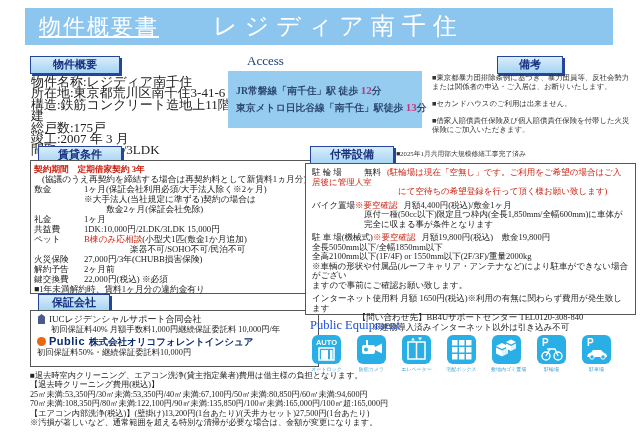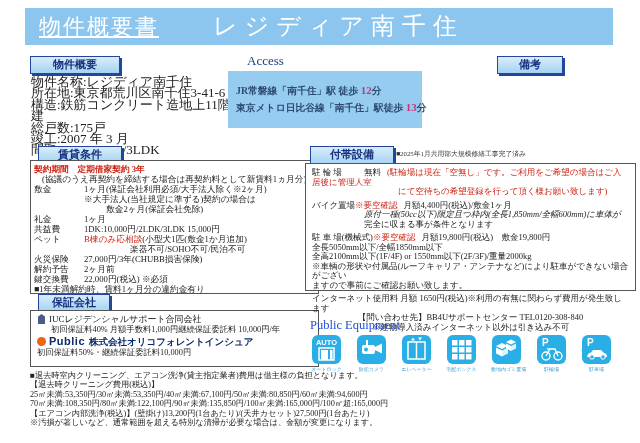--- a/index.html
+++ b/index.html
@@ -53,21 +53,21 @@
   .guar .row4{font-size:8.3px;line-height:10px;font-family:Liberation Serif, serif;}
   .orico-dot{display:inline-block;width:9px;height:9px;border-radius:50%;background:#e8660f;vertical-align:-1px;margin-right:3px;}
   .orico-word{font-size:11px;letter-spacing:0.5px;margin-right:4px;}
   .iuc-logo{display:inline-block;width:9px;height:10px;vertical-align:-2px;margin-right:3px;}
 
   
   .cleaning{position:absolute;left:30px;top:371px;width:600px;font-size:8.2px;line-height:9.4px;color:#222;}
 
   
   .fac-note{position:absolute;left:396px;top:149px;font-size:6.8px;color:#333;}
-  .fac{left:305px;top:163px;width:331px;height:128px;padding:4px 6px;box-sizing:border-box;
+  .fac{left:305px;top:163px;width:331px;height:152px;padding:4px 6px;box-sizing:border-box;
        font-size:8.5px;line-height:9.5px;}
   .fac .gap{height:4px;}
   .fac .lbl2{display:inline-block;width:52px;}
   .fac .ctr{text-align:center;}
 
   
   .pe-title{position:absolute;left:310px;top:318px;font-size:12.5px;color:#1d4ed8;}
   .pe-row{position:absolute;left:311px;top:334px;display:flex;gap:14px;}
   .pe-item{width:31px;text-align:center;}
   .pe-item svg{display:block;}
@@ -98,20 +98,25 @@
   <div class="access-box">
     <div class="ln" style="top:13px;">
       <span>JR常磐線「南千住」駅 徒歩 </span><span class="access-num">12</span><span>分</span>
     </div>
     <div class="ln" style="top:30px;">
       <span>東京メトロ日比谷線「南千住」駅徒歩 </span><span class="access-num">13</span><span>分</span>
     </div>
   </div>
 
   <div class="sec-hd" style="left:497px;top:56px;width:64px;height:16px;">備考</div>
+  <div class="remarks">
+    <p>■東京都暴力団排除条例に基づき、暴力団員等、反社会勢力または関係者の申込・ご入居は、お断りいたします。</p>
+    <p>■セカンドハウスのご利用は出来ません。</p>
+    <p>■借家人賠償責任保険及び個人賠償責任保険を付帯した火災保険にご加入いただきます。</p>
+  </div>
 
   <div class="sec-hd" style="left:38px;top:146px;width:82px;height:16px;">賃貸条件</div>
   <div class="bordered rental">
     <div class="red" style="font-weight:bold;">契約期間　定期借家契約 3年</div>
     <div class="ind-note">(協議のうえ再契約を締結する場合は再契約料として新賃料1ヵ月分)</div>
     <div><span class="lbl">敷金</span><span>1ヶ月(保証会社利用必須/大手法人除く※2ヶ月)</span></div>
     <div class="ind1">※大手法人(当社規定に準ずる)契約の場合は</div>
     <div class="ind2">敷金2ヶ月(保証会社免除)</div>
     <div><span class="lbl">礼金</span><span>1ヶ月</span></div>
     <div><span class="lbl">共益費</span><span>1DK:10,000円/2LDK/3LDK 15,000円</span></div>
@@ -140,21 +145,21 @@
     <div class="row4">初回保証料50%・継続保証委託料10,000円</div>
   </div>
 
   <div class="sec-hd" style="left:310px;top:146px;width:82px;height:17px;">付帯設備</div>
   <div class="fac-note">■2025年1月共用部大規模修繕工事完了済み</div>
   <div class="bordered fac">
     <div><span class="lbl2">駐 輪 場</span><span style="margin-right:6px;">無料</span><span class="red">(駐輪場は現在「空無し」です。ご利用をご希望の場合はご入居後に管理人室</span></div>
     <div class="red" style="padding-left:86px;">にて空待ちの希望登録を行って頂く様お願い致します)</div>
     <div class="gap"></div>
     <div><span>バイク置場</span><span class="red" style="margin-right:6px;">※要空確認</span><span>月額4,400円(税込)/敷金1ヶ月</span></div>
-    <div style="padding-left:52px;font-style:italic;">原付一種(50cc以下)限定且つ枠内(全長1,850mm/全幅600mm)に車体が</div>
+    <div style="padding-left:52px;">原付一種(50cc以下)限定且つ枠内(全長1,850mm/全幅600mm)に車体が</div>
     <div style="padding-left:52px;">完全に収まる事が条件となります</div>
     <div class="gap"></div>
     <div><span>駐 車 場(機械式)</span><span class="red" style="margin-right:6px;">※要空確認</span><span>月額19,800円(税込)　敷金19,800円</span></div>
     <div>全長5050mm以下/全幅1850mm以下</div>
     <div>全高2100mm以下(1F/4F) or 1550mm以下(2F/3F)/重量2000kg</div>
     <div>※車輌の形状や付属品(ルーフキャリア・アンテナなど)により駐車ができない場合がござい</div>
     <div>ますので事前にご確認お願い致します。</div>
     <div class="gap"></div>
     <div>インターネット使用料 月額 1650円(税込)※利用の有無に関わらず費用が発生致します</div>
     <div class="ctr">【問い合わせ先】BB4Uサポートセンター TEL0120-308-840</div>

